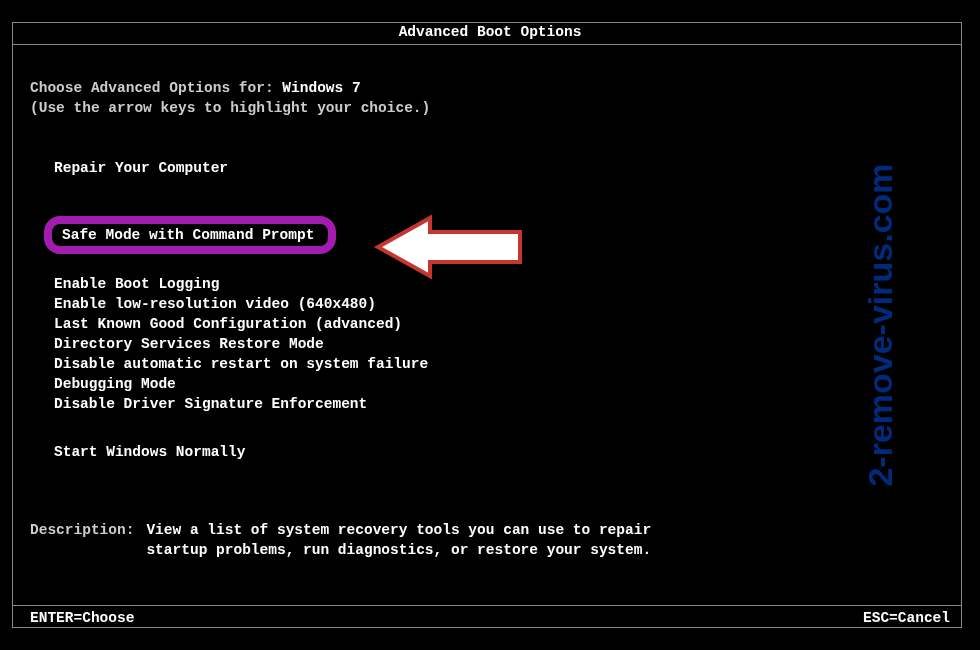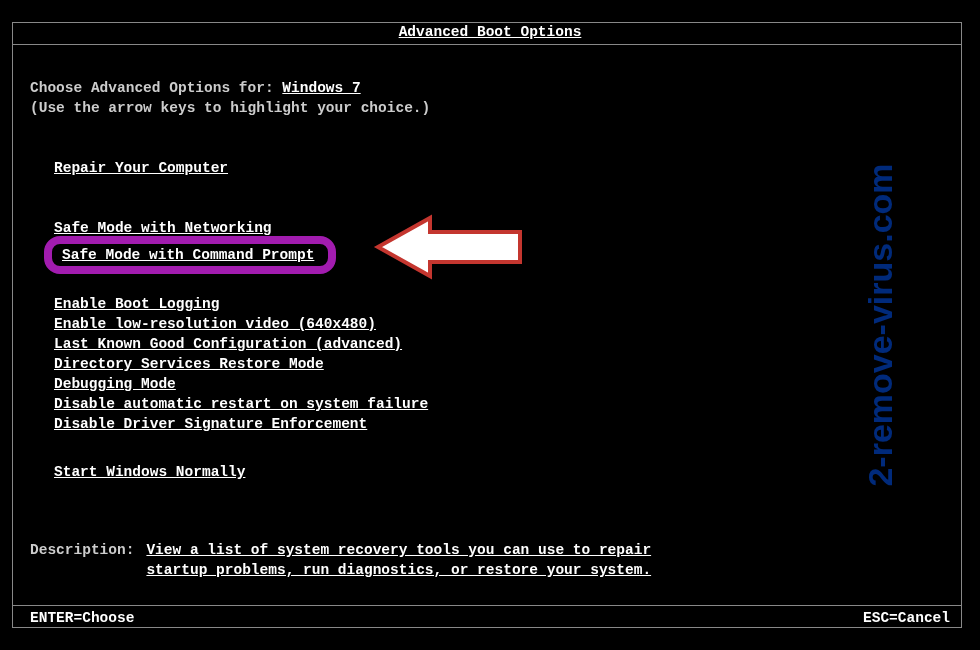--- a/index.html
+++ b/index.html
@@ -38,21 +38,21 @@
       height: 1px;
       background: #888;
     }
     .content {
       position: absolute;
       top: 78px;
       left: 30px;
       right: 30px;
     }
     .line { line-height: 20px; white-space: pre; }
-    .white { color: #fff; text-decoration: underline; }
+    .white { color: #fff; }
     .indent1 { margin-left: 24px; }
     .gap-sm { margin-top: 20px; }
     .gap-md { margin-top: 28px; }
     .gap-lg { margin-top: 40px; }
     .gap-xl { margin-top: 58px; }
     .highlight-wrap {
       display: inline-block;
       border: 8px solid #a21caf;
       border-radius: 16px;
       padding: 3px 14px 3px 10px;
@@ -112,32 +112,31 @@
 <div class="hr-top"></div>
 
 <div class="content">
   <div class="line"><span>Choose Advanced Options for: </span><span class="white">Windows 7</span></div>
   <div class="line">(Use the arrow keys to highlight your choice.)</div>
 
   <div class="gap-lg"></div>
   <div class="line indent1 white">Repair Your Computer</div>
 
   <div class="gap-lg"></div>
-  <div class="line indent1 white">Safe Mode with Networking</div>
   <div class="highlight-wrap">
     <span class="white">Safe Mode with Command Prompt</span>
   </div>
 
   <div class="gap-sm"></div>
   <div class="line indent1 white">Enable Boot Logging</div>
   <div class="line indent1 white">Enable low-resolution video (640x480)</div>
   <div class="line indent1 white">Last Known Good Configuration (advanced)</div>
   <div class="line indent1 white">Directory Services Restore Mode</div>
+  <div class="line indent1 white">Disable automatic restart on system failure</div>
   <div class="line indent1 white">Debugging Mode</div>
-  <div class="line indent1 white">Disable automatic restart on system failure</div>
   <div class="line indent1 white">Disable Driver Signature Enforcement</div>
 
   <div class="gap-md"></div>
   <div class="line indent1 white">Start Windows Normally</div>
 
   <div class="gap-xl"></div>
   <div class="desc-block">
     <div class="line">Description:</div>
     <div class="desc-text white">View a list of system recovery tools you can use to repair startup problems, run diagnostics, or restore your system.</div>
   </div>

